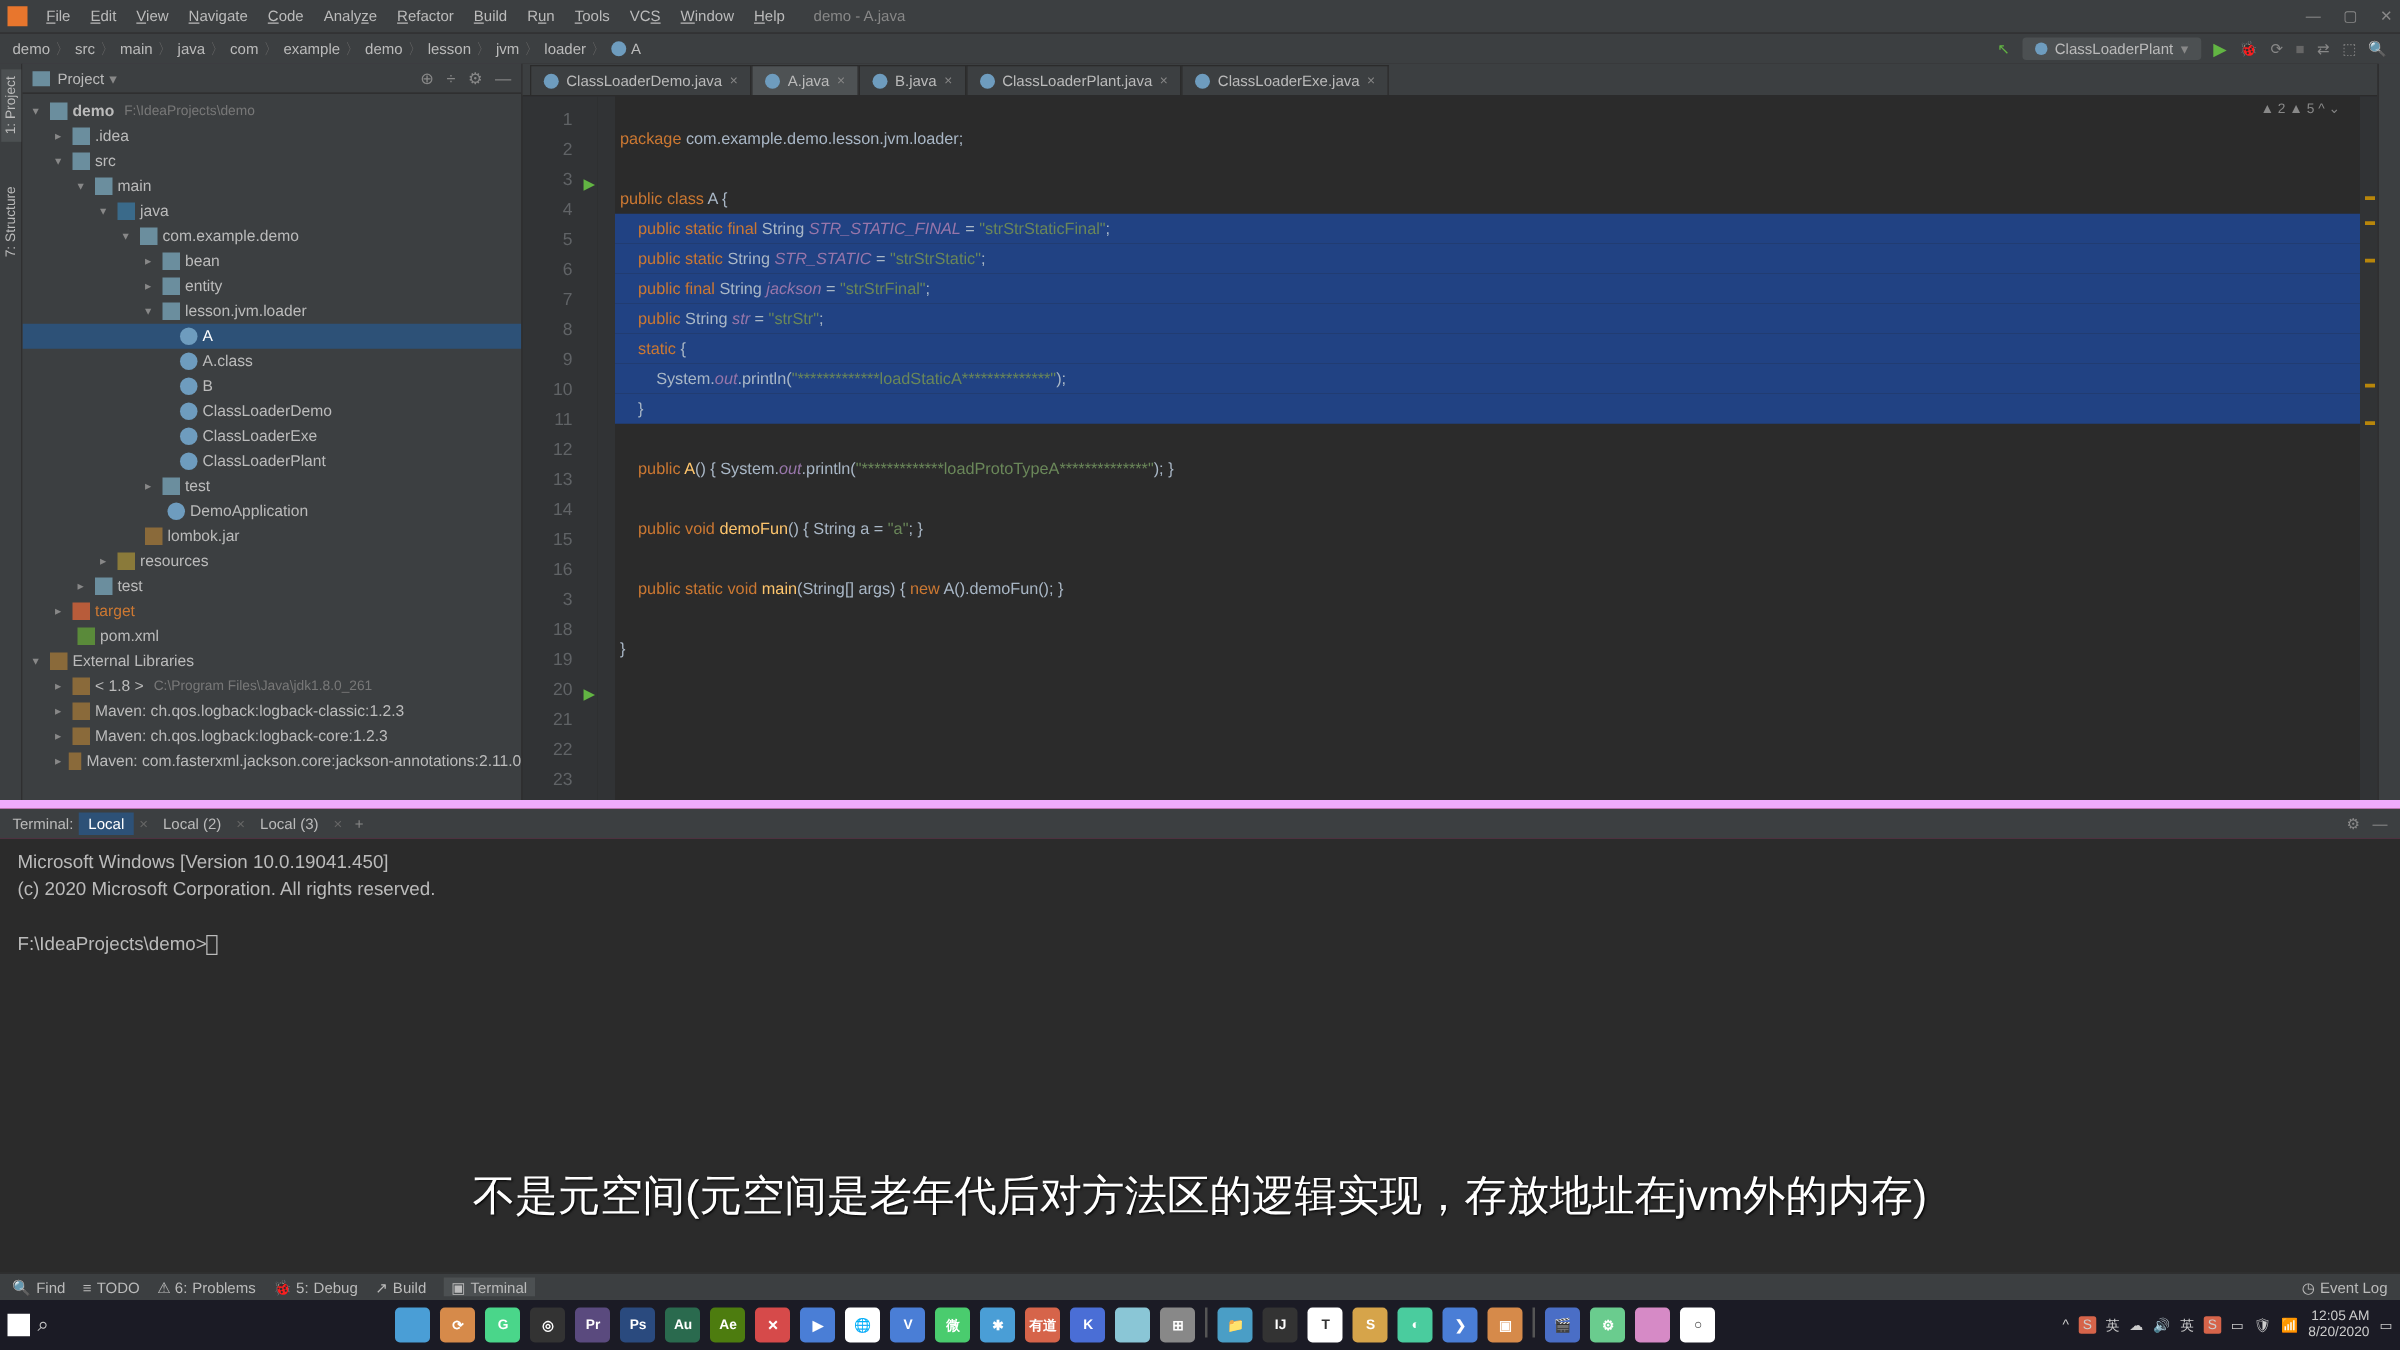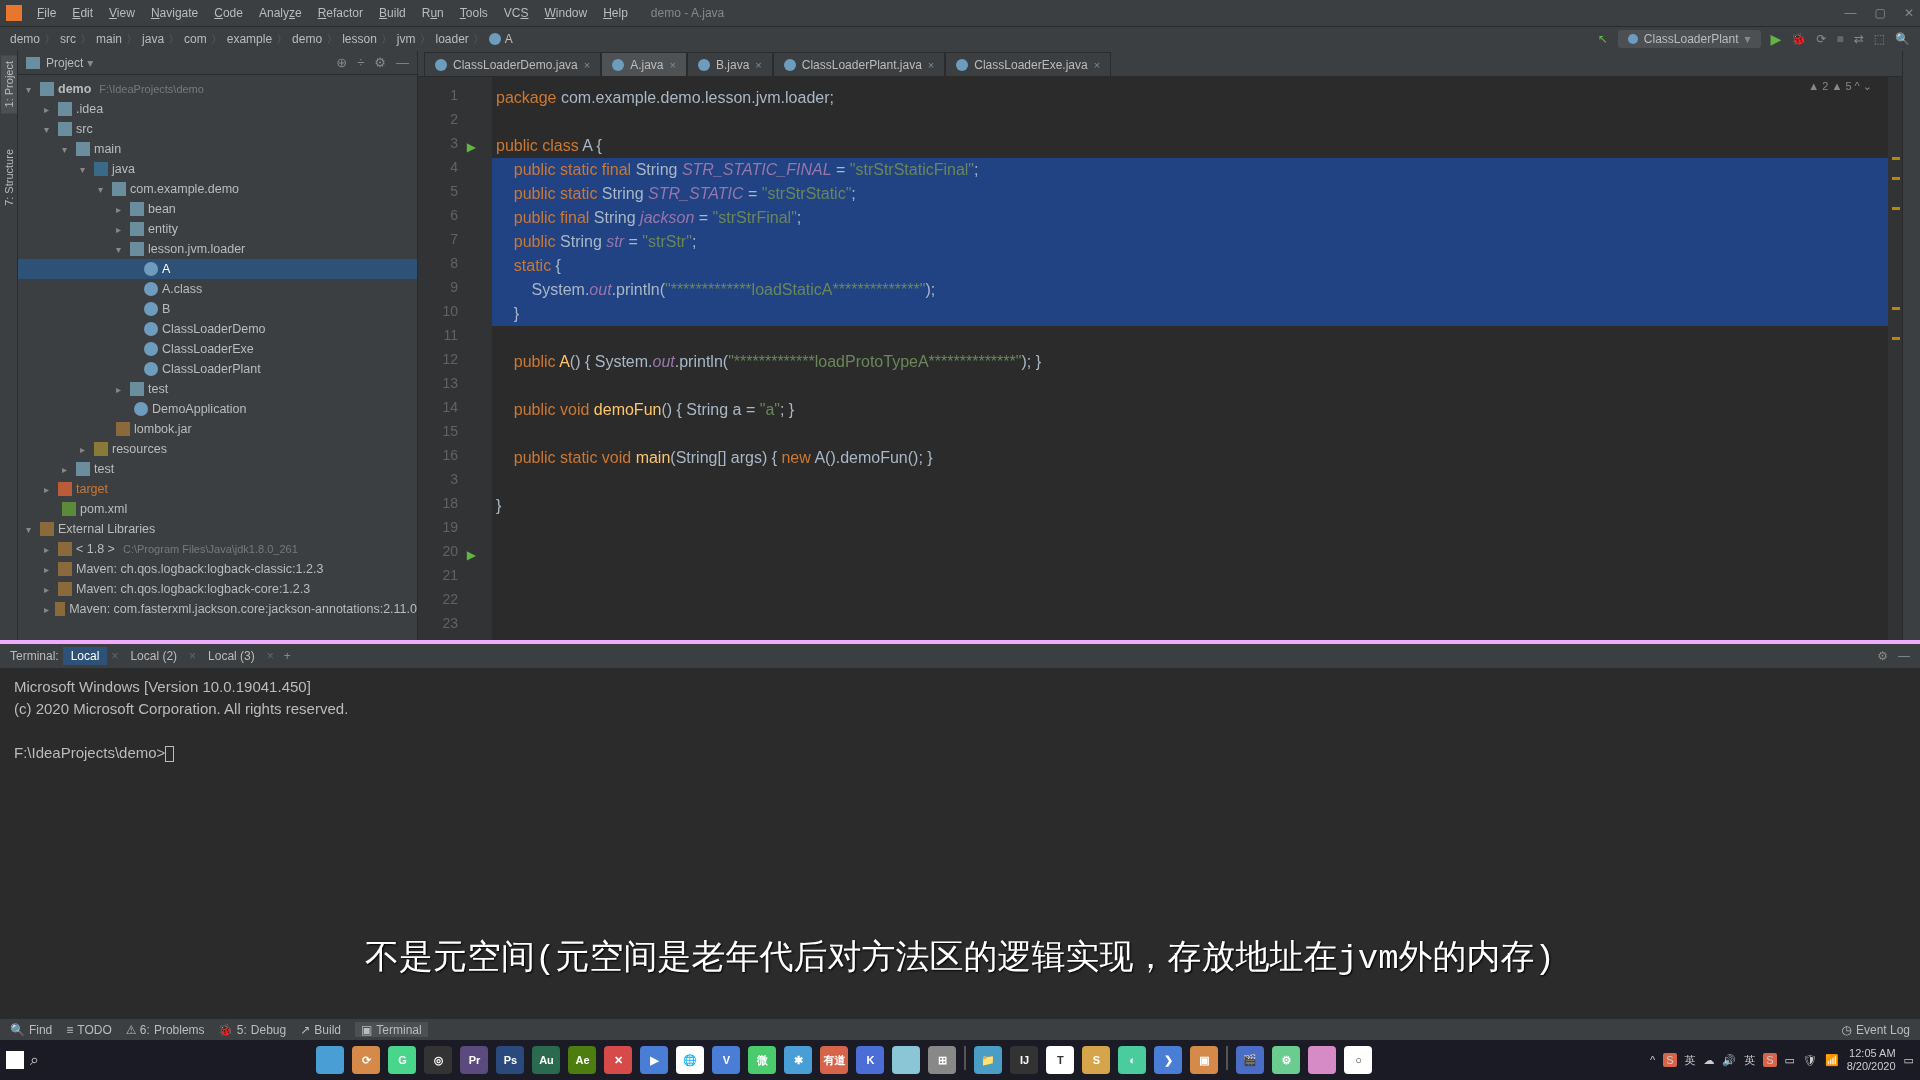--- a/index.html
+++ b/index.html
@@ -51,39 +51,39 @@
 .tabs { height:26px; background:#3c3f41; display:flex; align-items:flex-end; border-bottom:1px solid #2b2b2b; padding-left:6px; }
 .tabs .tab { height:24px; padding:0 10px; display:flex; align-items:center; gap:6px; background:#3c3f41; border:1px solid #2b2b2b; border-bottom:none; font-size:12px; cursor:pointer; }
 .tabs .tab.active { background:#4e5254; }
 .tabs .tab .ci { width:12px; height:12px; background:#6e9cbe; border-radius:50%; }
 .tabs .tab .cx { color:#888; font-size:11px; }
 
 .editor-wrap { flex:1; display:flex; overflow:hidden; position:relative; }
 .gutter { width:60px; background:#313335; padding-top:6px; font-family:"Consolas","Courier New",monospace; font-size:14px; text-align:right; color:#606366; }
 .gutter .gl { height:24px; line-height:24px; padding-right:20px; position:relative; }
 .gutter .gl .run { position:absolute; right:2px; top:4px; color:#62b543; font-size:12px; }
-.code { flex:1; padding-top:9px; font-family:"Consolas","Courier New",monospace; font-size:16px; line-height:24px; background:#2b2b2b; overflow:hidden; position:relative; }
+.code { flex:1; padding-top:22px; font-family:"Consolas","Courier New",monospace; font-size:13px; line-height:24px; background:#2b2b2b; overflow:hidden; position:relative; }
 .code .cl { height:24px; white-space:pre; position:relative; padding-left:4px; }
 .code .cl.selbg { background:#214283; }
 .k { color:#cc7832; } .s { color:#6a8759; } .c { color:#a9b7c6; } .f { color:#9876aa; font-style:italic; } .m { color:#ffc66d; } .n { color:#a9b7c6; } .it { font-style:italic; }
 .folding { width:14px; background:#313335; }
 .right-gutter { width:14px; background:#313335; position:relative; }
 .right-gutter .mark { position:absolute; width:8px; height:3px; right:2px; background:#b8860b; }
 .editor-status { display:flex; justify-content:flex-end; gap:10px; padding:1px 10px; font-size:11px; color:#888; position:absolute; top:2px; right:20px; }
 
-.terminal-area { position:absolute; left:0; right:0; bottom:55px; top:640px; background:#be185d; border-top:4px solid #f0abfc; display:flex; flex-direction:column; }
+.terminal-area { position:absolute; left:0; right:0; bottom:55px; top:640px; background:#be185d; border-top:7px solid #f0abfc; display:flex; flex-direction:column; }
 .term-header { height:24px; background:#3c3f41; display:flex; align-items:center; padding:0 10px; gap:4px; font-size:12px; }
 .term-header .th-tab { padding:2px 8px; cursor:pointer; }
 .term-header .th-tab.active { background:#2d5177; color:#fff; }
 .term-header .plus { color:#888; cursor:pointer; padding:0 6px; }
 .term-header .tools { margin-left:auto; display:flex; gap:10px; color:#888; }
 .term-body { flex:1; background:#2b2b2b; padding:8px 14px; font-family:"Consolas","Courier New",monospace; font-size:15px; line-height:22px; color:#bbbbbb; position:relative; }
 .term-body .cursor { display:inline-block; width:9px; height:16px; border:1px solid #bbb; vertical-align:middle; }
 
-.subtitle { position:absolute; left:0; right:0; bottom:100px; text-align:center; font-size:34px; color:#fff; font-family:Liberation Mono, monospace; text-shadow:1px 1px 2px #000; pointer-events:none; }
+.subtitle { position:absolute; left:0; right:0; bottom:100px; text-align:center; font-size:34px; color:#fff; font-family:Liberation Sans, sans-serif; text-shadow:1px 1px 2px #000; pointer-events:none; }
 
 .bottom-tools { position:absolute; left:0; right:0; bottom:40px; height:22px; background:#3c3f41; border-top:1px solid #2b2b2b; display:flex; align-items:center; padding:0 10px; gap:14px; font-size:12px; }
 .bottom-tools .bt { display:flex; align-items:center; gap:4px; cursor:pointer; }
 .bottom-tools .bt.active { background:#4c5052; padding:1px 6px; }
 .bottom-tools .right { margin-left:auto; display:flex; align-items:center; gap:8px; }
 
 .statusbar { position:absolute; left:0; right:0; bottom:28px; height:15px; background:#3c3f41; display:flex; align-items:center; padding:0 10px; font-size:11px; color:#888; }
 .statusbar .right { margin-left:auto; }
 
 .taskbar { position:absolute; left:0; right:0; bottom:0; height:40px; background:#1b1b25; display:flex; align-items:center; padding:0 6px; gap:6px; }

